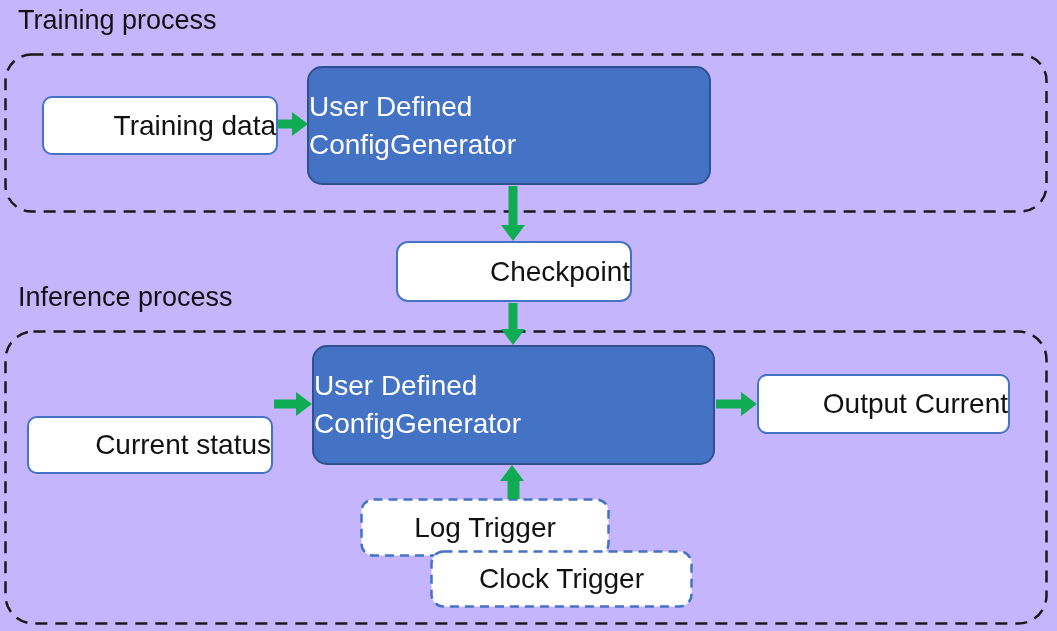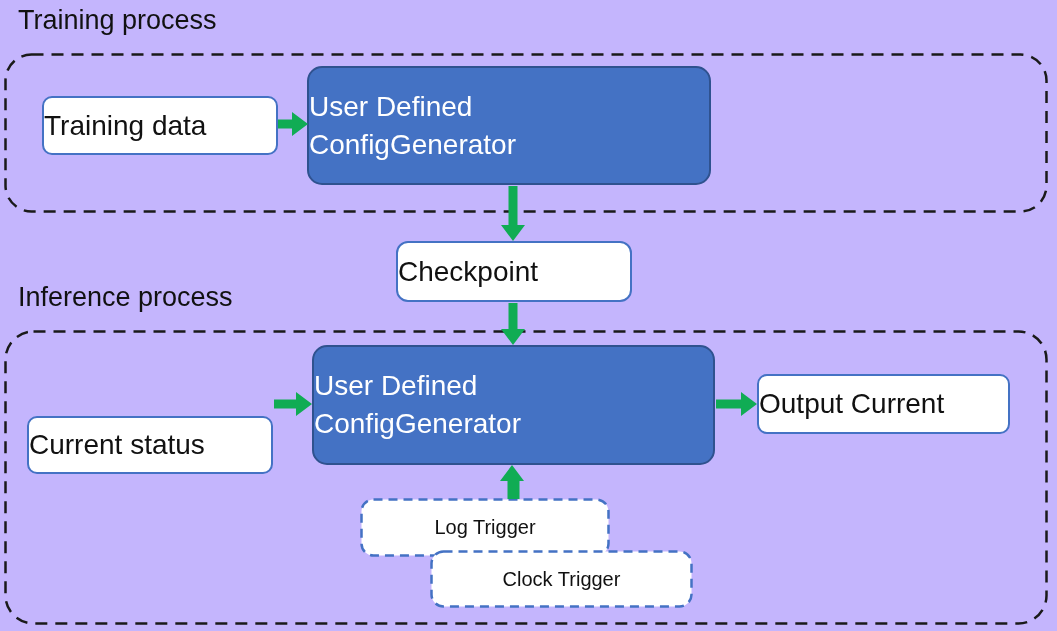--- a/index.html
+++ b/index.html
@@ -30,37 +30,37 @@
     fill:none;
     stroke:var(--line-black);
     stroke-width:2.5;
     stroke-dasharray:12 8;
   }
   .io-box{
     position:absolute;
     background:#ffffff;
     border:2px solid var(--accent-blue);
     border-radius:10px;
-    display:flex;align-items:center;justify-content:flex-start;
+    display:flex;align-items:center;justify-content:flex-end;
     font-size:28px;color:var(--text-black);
     white-space:nowrap;
   }
   .gen-box{
     position:absolute;
     background:var(--accent-blue);
     border:2.5px solid var(--blue-border);
     border-radius:15px;
     display:flex;flex-direction:column;align-items:flex-start;justify-content:center;
     color:#ffffff;font-size:28px;line-height:38px;
     text-align:center;
   }
   .trigger-box{
     position:absolute;
     display:flex;align-items:center;justify-content:center;
-    font-size:20px;color:var(--text-black);
+    font-size:28px;color:var(--text-black);
     white-space:nowrap;
   }
   .trigger-box svg{position:absolute;left:0;top:0;}
   .trigger-rect{
     fill:#ffffff;
     stroke:var(--accent-blue);
     stroke-width:2.5;
     stroke-dasharray:9 6;
   }
   .trigger-box span{position:relative;}

